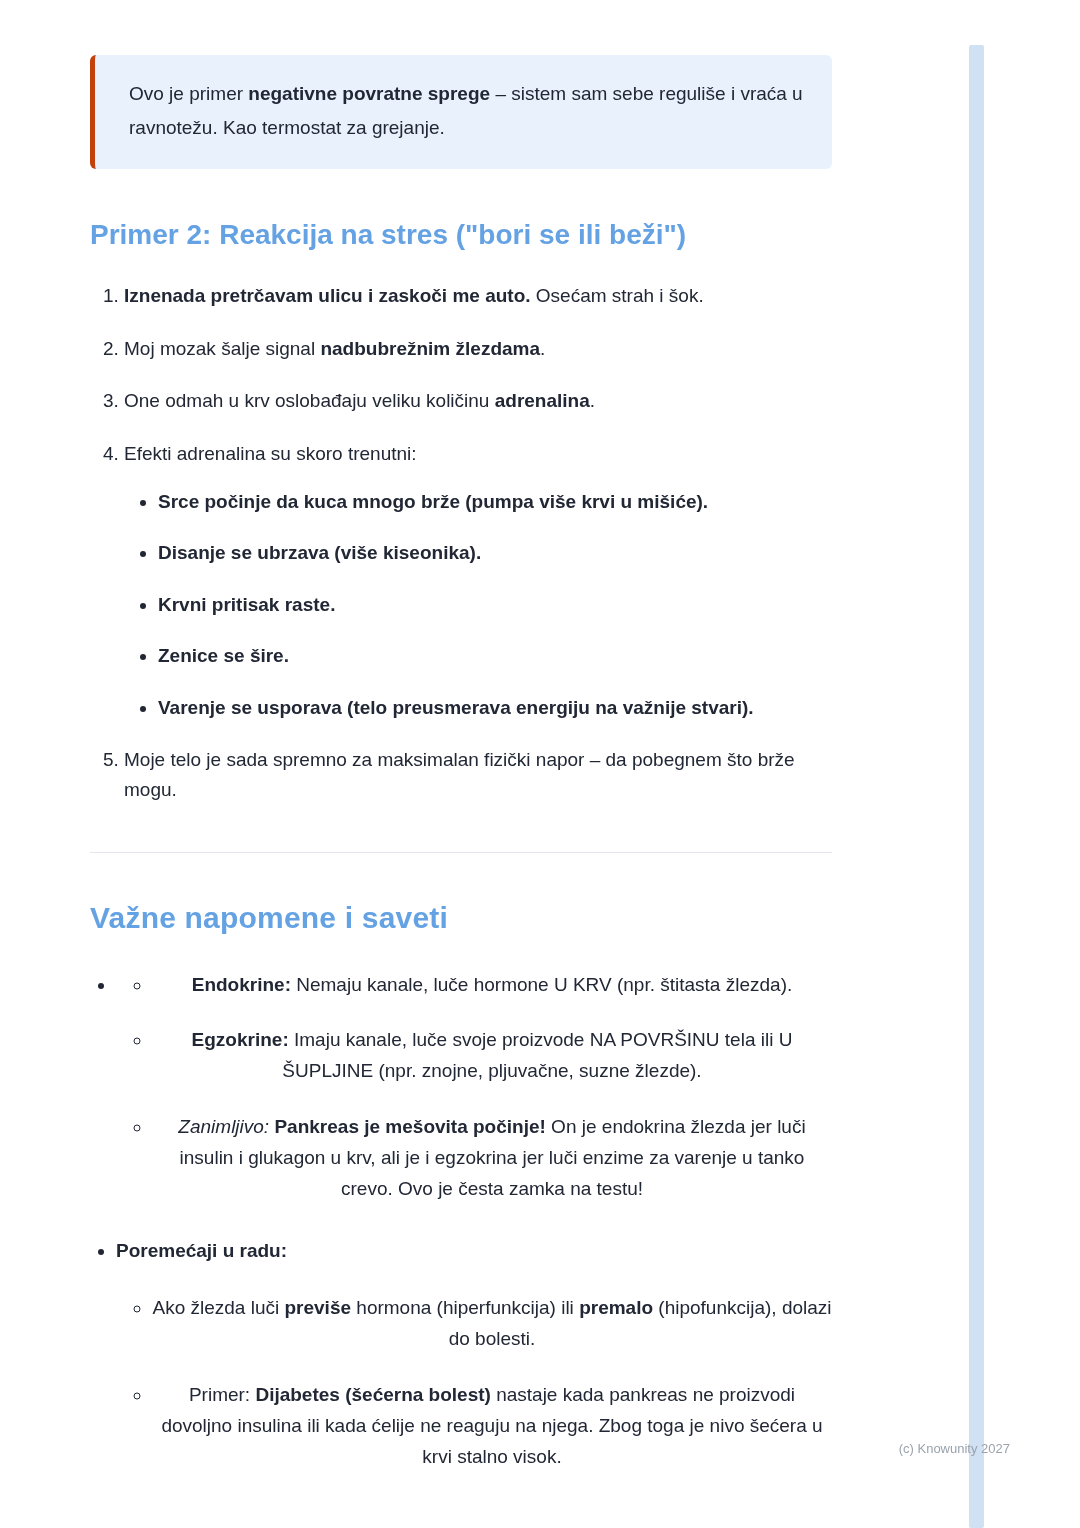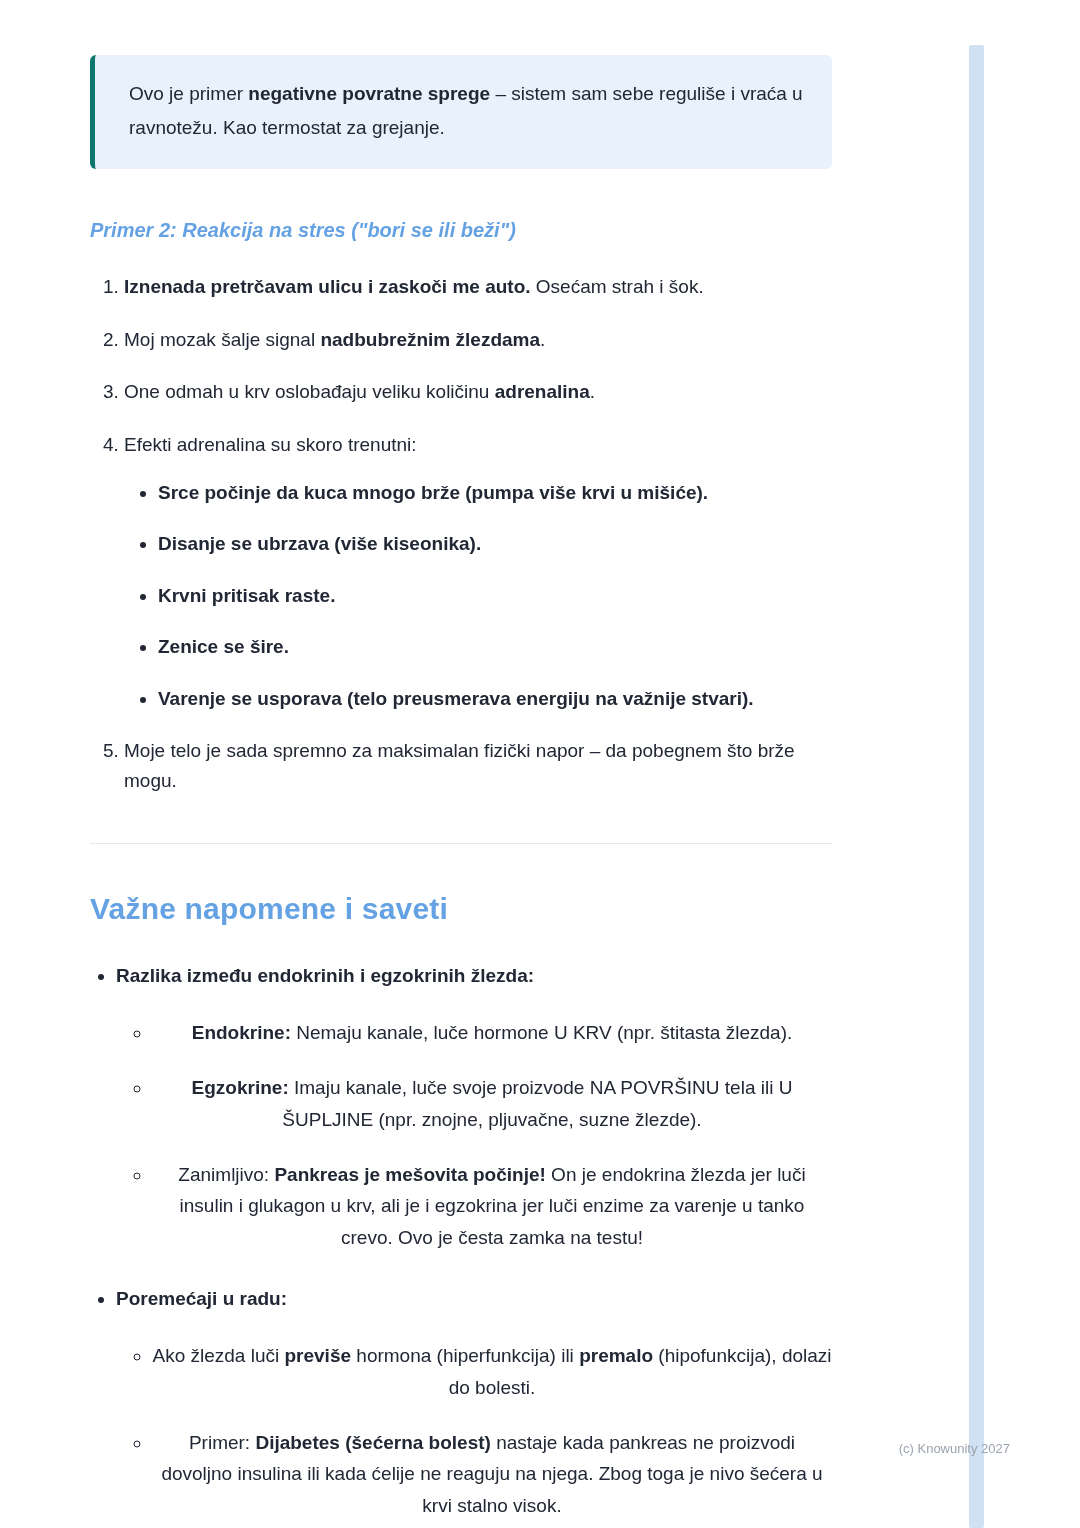--- a/index.html
+++ b/index.html
@@ -7,46 +7,46 @@
   body {
     width: 1080px; height: 1528px;
     position: relative; overflow: hidden;
     font-family: "Liberation Sans", sans-serif;
     color: #212734;
   }
   .content { position: absolute; left: 90px; top: 55px; width: 742px; }
 
   .callout {
     background: #e9f1fc;
-    border-left: 5px solid #0f766e;
+    border-left: 5px solid #c2410c;
     border-radius: 6px;
     padding: 22px 28px 24px 34px;
     font-size: 19px; line-height: 1.8;
   }
 
   .h-blue { color: #64a2e3; font-weight: 700; }
-  .section-title { font-size: 20px; margin-top: 50px; font-style: italic; }
+  .section-title { font-size: 28px; margin-top: 50px; }
   .big-title { font-size: 30px; margin-top: 48px; letter-spacing: 0.2px; }
 
   ol.steps { margin-top: 30px; padding-left: 34px; font-size: 19px; line-height: 1.6; }
   ol.steps > li { margin-bottom: 22px; }
   ul.sub-bullets { margin-top: 18px; padding-left: 34px; list-style: disc; }
   ul.sub-bullets li { margin-bottom: 21px; font-weight: bold; }
   ul.sub-bullets li:last-child { margin-bottom: 0; }
 
   hr.divider { border: none; border-top: 1px solid #e4e8ec; margin-top: 46px; }
 
   ul.notes { margin-top: 34px; padding-left: 26px; list-style: disc; font-size: 19px; line-height: 1.65; }
   ul.notes > li { margin-bottom: 30px; }
   ul.notes ul { margin-top: 26px; padding-left: 36px; list-style: circle; text-align: center; }
   ul.notes ul li { margin-bottom: 24px; }
   ul.notes ul li:last-child { margin-bottom: 0; }
 
   .bold { font-weight: 700; }
-  .italic { }
+  .italic { font-style: italic; }
 
   .scrollbar {
     position: absolute; top: 45px; bottom: 0; right: 96px;
     width: 15px; background: #cfe1f3; border-radius: 2px;
   }
   .watermark {
     position: absolute; right: 70px; bottom: 72px;
     font-size: 13px; color: #9aa3ad; z-index: 2;
   }
 </style>
@@ -89,21 +89,20 @@
           <div><span>Moje telo je sada spremno za maksimalan fizički napor – da pobegnem što brže mogu.</span></div>
         </li>
       </ol>
 
     <hr class="divider">
 
     <h1 class="h-blue big-title">Važne napomene i saveti</h1>
 
     <ul class="notes" id="notes-list">
         <li>
-          <div><span class="bold">Razlika između endokrinih i egzokrinih žlezda:</span></div>
           <ul>
             <li><span class="bold">Endokrine:</span><span> Nemaju kanale, luče hormone U KRV (npr. štitasta žlezda).</span></li>
             <li><span class="bold">Egzokrine:</span><span> Imaju kanale, luče svoje proizvode NA POVRŠINU tela ili U ŠUPLJINE (npr. znojne, pljuvačne, suzne žlezde).</span></li>
             <li><span class="italic">Zanimljivo:</span><span> </span><span class="bold">Pankreas je mešovita počinje!</span><span> On je endokrina žlezda jer luči insulin i glukagon u krv, ali je i egzokrina jer luči enzime za varenje u tanko crevo. Ovo je česta zamka na testu!</span></li>
           </ul>
         </li>
         <li>
           <div><span class="bold">Poremećaji u radu:</span></div>
           <ul>
             <li><span>Ako žlezda luči </span><span class="bold">previše</span><span> hormona (hiperfunkcija) ili </span><span class="bold">premalo</span><span> (hipofunkcija), dolazi do bolesti.</span></li>

